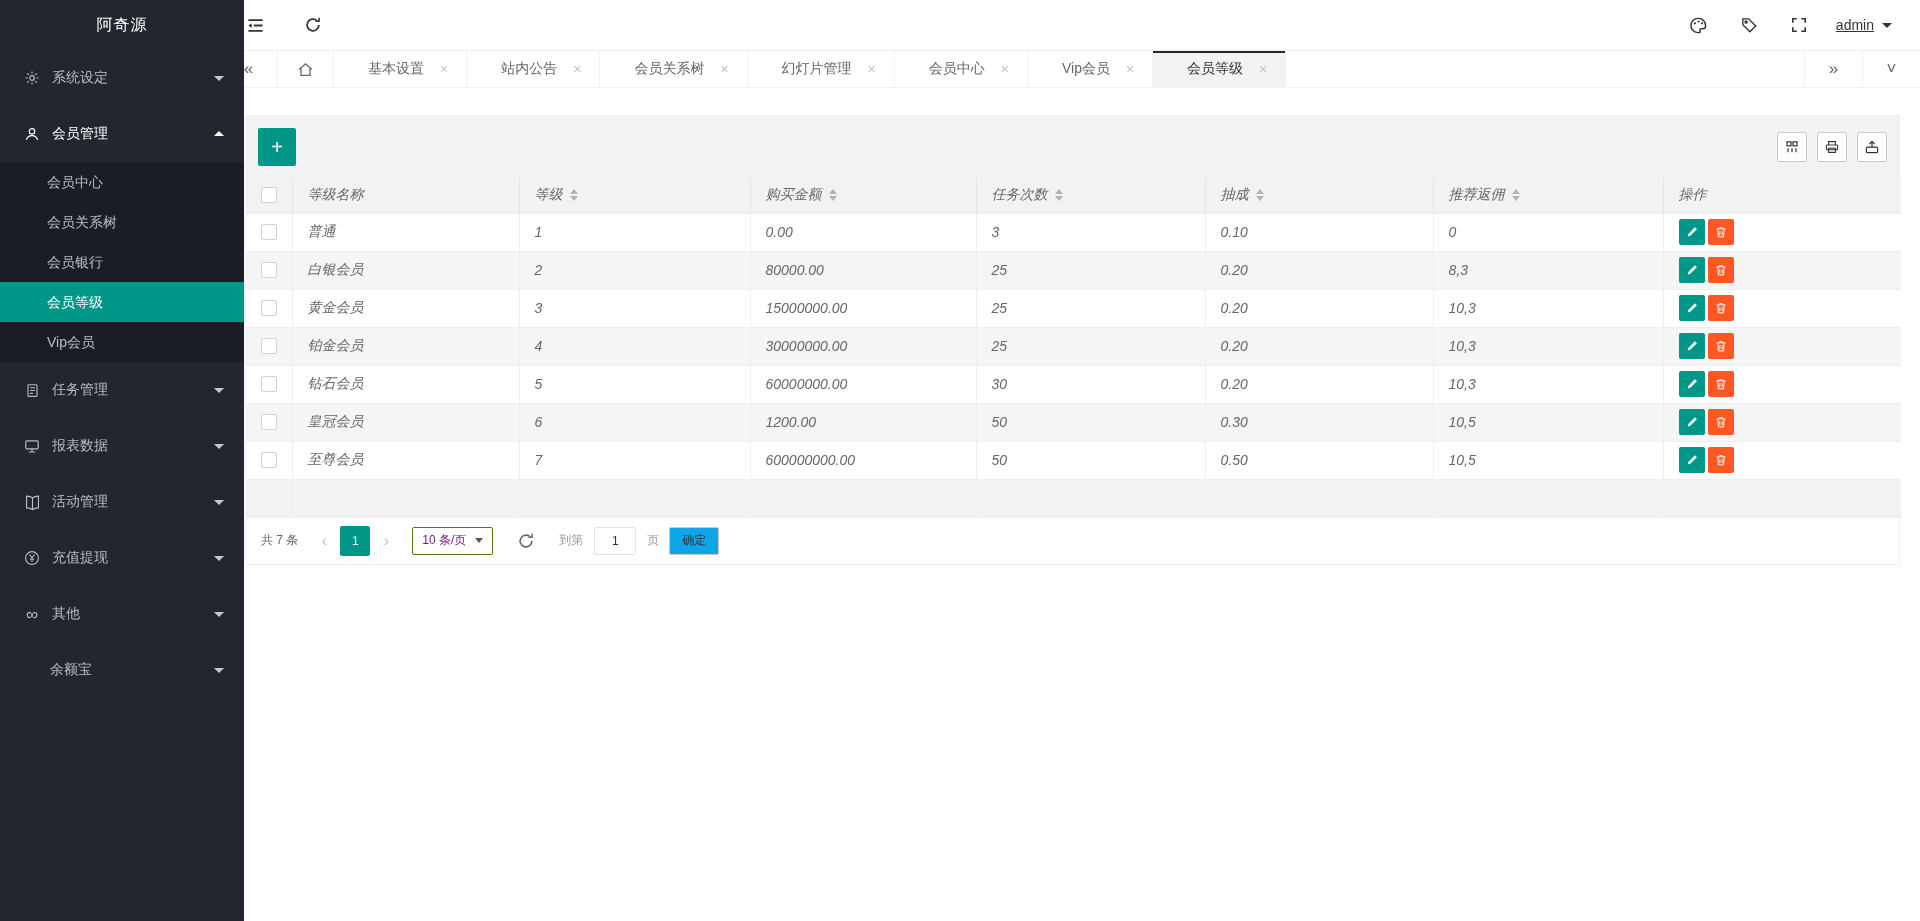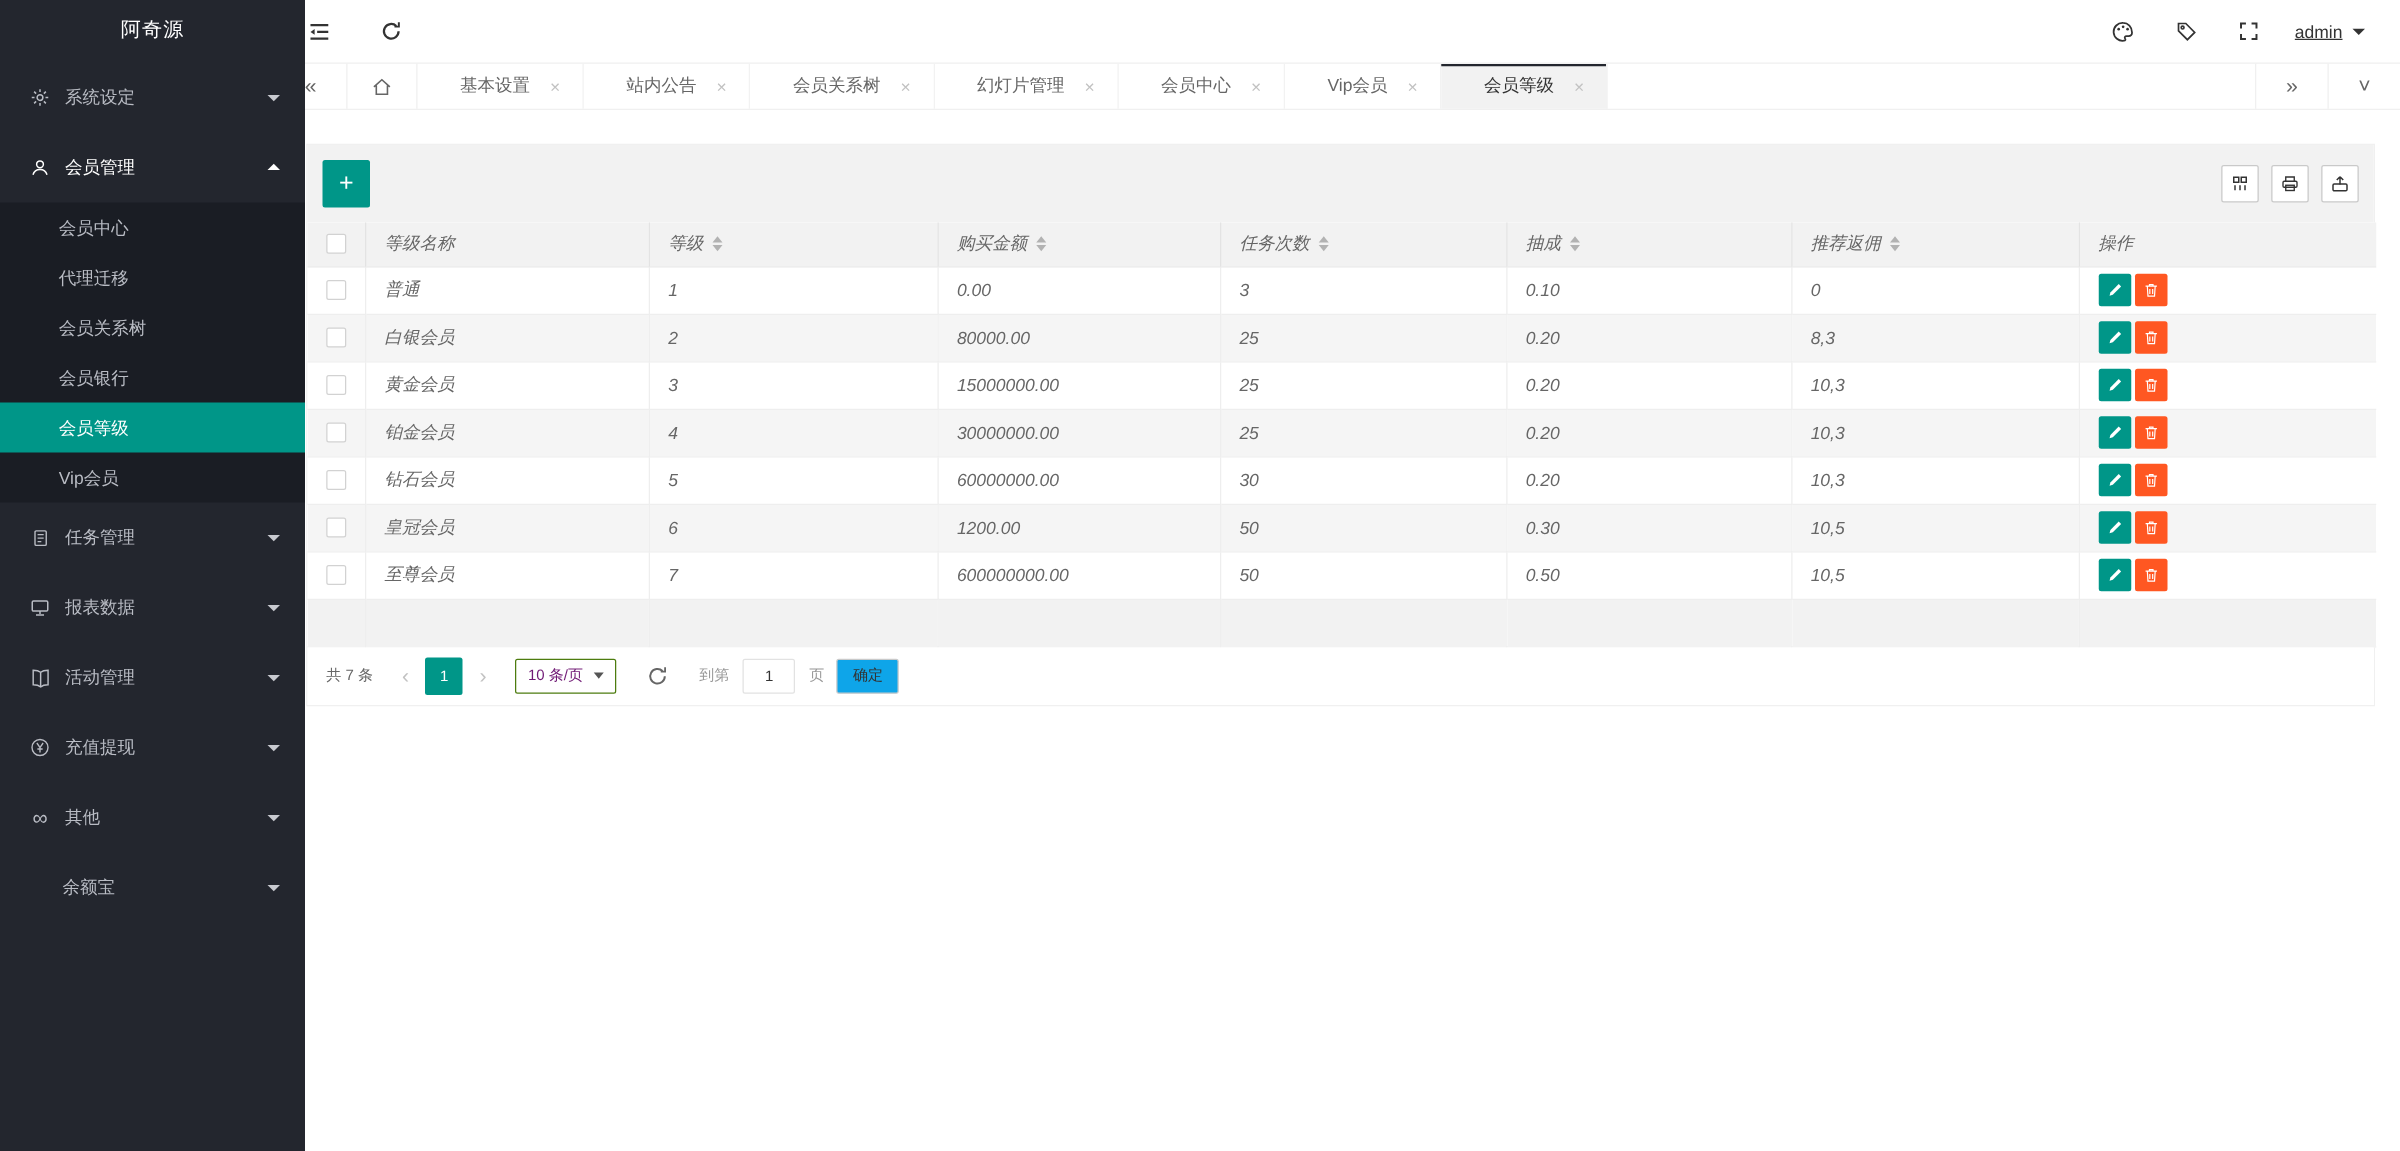--- a/index.html
+++ b/index.html
@@ -104,21 +104,20 @@
           <svg width="16" height="16" viewBox="0 0 16 16" fill="none" stroke="currentColor" stroke-width="1.2">
             <circle cx="8" cy="5.4" r="2.7"></circle>
             <path d="M2.4 13.8c.8-2.9 3-4.2 5.6-4.2s4.8 1.3 5.6 4.2"></path>
           </svg>
         </span>
         <span class="nav-label">会员管理</span>
         <span class="caret up"></span>
       </div>
       <div class="submenu">
         <div class="sub-item">会员中心</div>
-        <div class="sub-item">代理迁移</div>
         <div class="sub-item">会员关系树</div>
         <div class="sub-item">会员银行</div>
         <div class="sub-item active">会员等级</div>
         <div class="sub-item">Vip会员</div>
       </div>
       <div class="nav-item">
         <span class="nicon">
           <svg width="15" height="15" viewBox="0 0 16 16" fill="none" stroke="currentColor" stroke-width="1.2">
             <rect x="3.2" y="1.8" width="9.6" height="12.4" rx="1"></rect>
             <path d="M5.4 5h5.2M5.4 8h5.2M5.4 11h3.2"></path>

